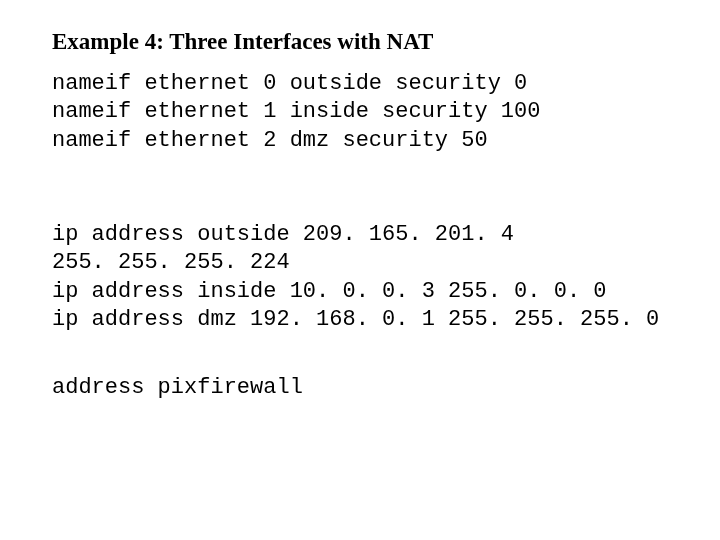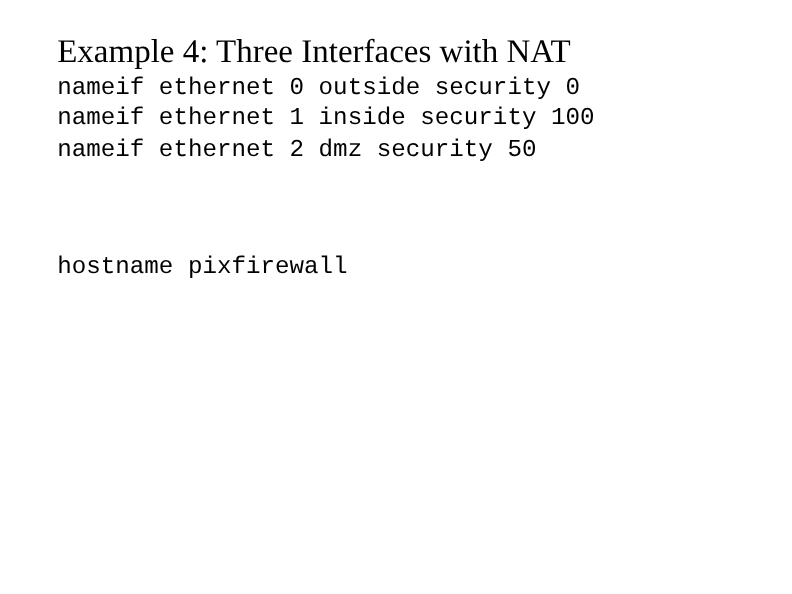--- a/index.html
+++ b/index.html
@@ -8,40 +8,44 @@
     width: 720px;
     height: 540px;
     background: #ffffff;
     font-family: "Times New Roman", Times, serif;
   }
   .page {
     padding: 28px 0 0 52px;
     color: #000;
   }
   .heading {
-    font-size: 30px;
-    font-weight: normal;
+    font-size: 23px;
+    font-weight: bold;
     line-height: 1.25;
   }
   .block {
     font-family: "Courier New", Courier, monospace;
     font-size: 22px;
     line-height: 1.3;
     white-space: pre;
-    margin-top: 0;
+    margin-top: 13px;
   }
   .gap {
     height: 26px;
   }
 </style>
 </head>
 <body>
 
 <div class="page">
   <div class="heading">Example 4: Three Interfaces with NAT</div>
   <div class="block">nameif ethernet 0 outside security 0
 nameif ethernet 1 inside security 100
 nameif ethernet 2 dmz security 50</div>
   <div class="gap"></div>
   <div class="gap"></div>
+  <div class="block">ip address outside 209. 165. 201. 4
+255. 255. 255. 224
+ip address inside 10. 0. 0. 3 255. 0. 0. 0
+ip address dmz 192. 168. 0. 1 255. 255. 255. 0</div>
   <div class="gap"></div>
-  <div class="block">hostname pixfirewall</div>
+  <div class="block">address pixfirewall</div>
 </div>
 
 </body></html>

